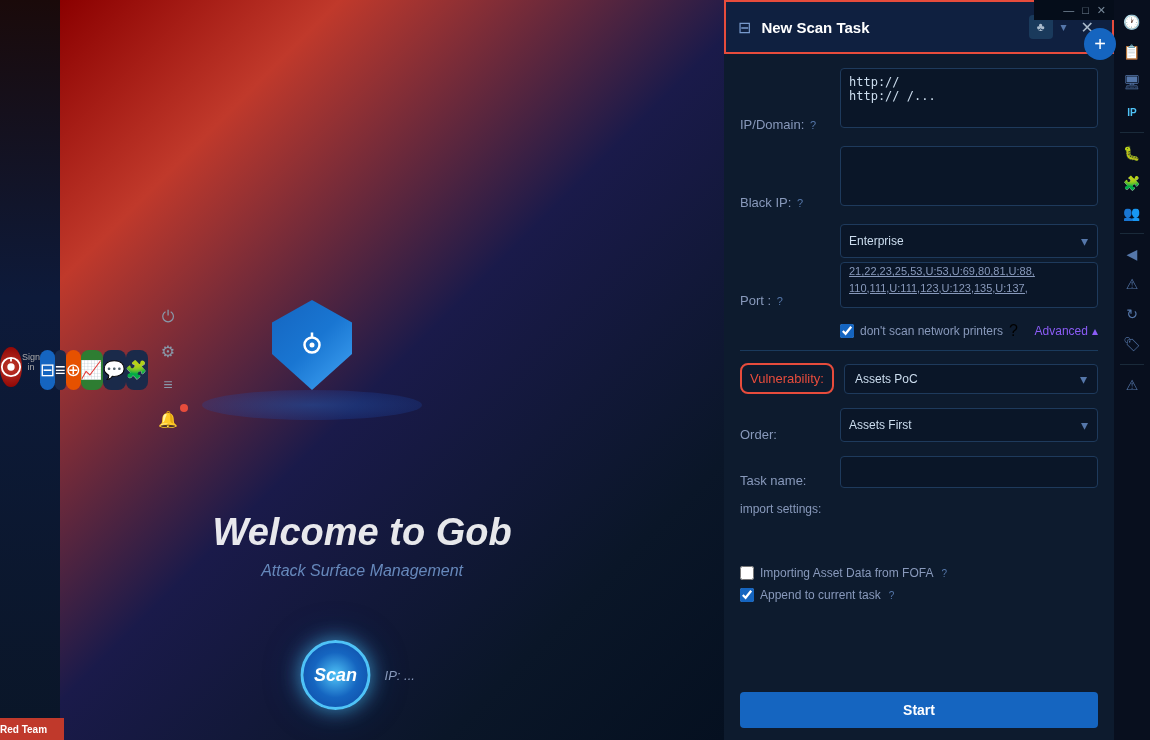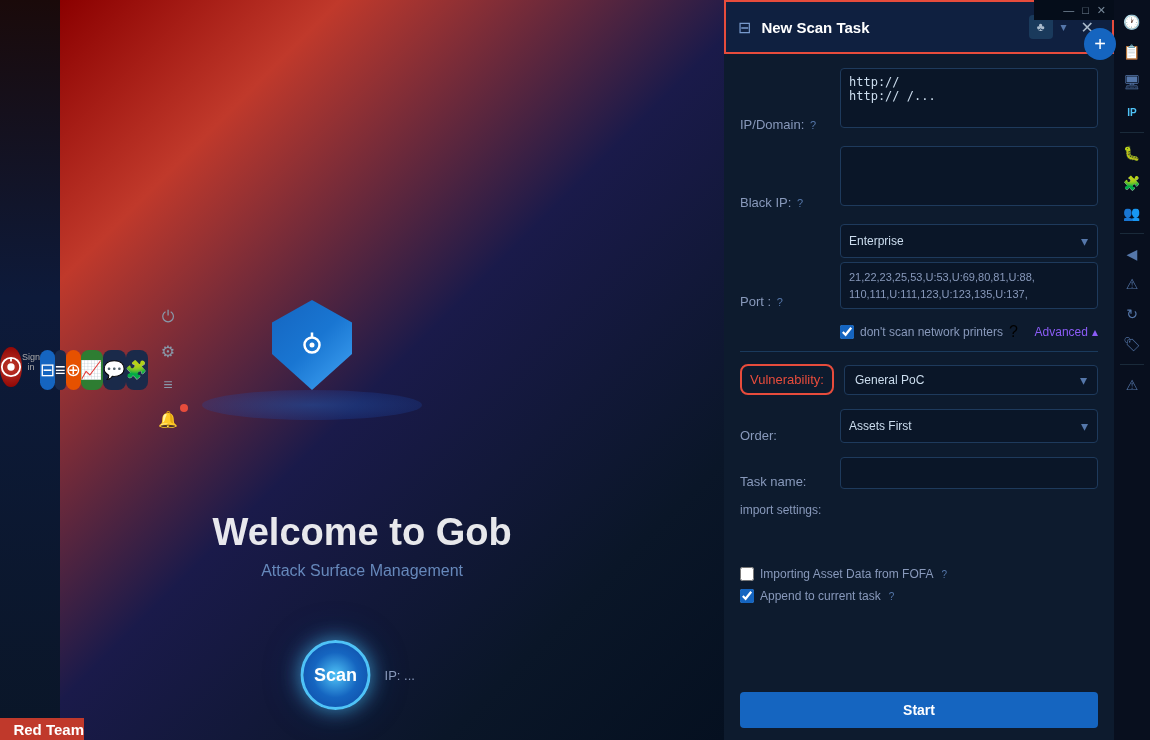--- a/index.html
+++ b/index.html
@@ -70,28 +70,28 @@
       width: 40px;
       height: 30px;
       display: flex;
       align-items: center;
       justify-content: center;
       cursor: pointer;
       color: #8899aa;
       font-size: 16px;
     }
     .red-team-badge {
-      width: 84px;
+      width: 64px;
       height: 22px;
       background: #c0392b;
       display: flex;
       align-items: center;
-      justify-content: flex-end;
+      justify-content: flex-start;
       color: white;
-      font-size: 15px;
+      font-size: 10px;
       font-weight: bold;
       position: absolute;
       bottom: 0;
       left: 0;
     }
     .notification-dot {
       position: relative;
     }
     .notification-dot::after {
       content: '';
@@ -103,20 +103,21 @@
       background: #e74c3c;
       border-radius: 50%;
     }
 
     
     .main-content {
       flex: 1;
       background: linear-gradient(135deg, #8b0000 0%, #c0392b 20%, #1a1a4a 50%, #0a1628 80%, #051020 100%);
       position: relative;
       overflow: hidden;
+      font-style: italic;
     }
 
     
     .welcome-area {
       position: absolute;
       bottom: 160px;
       left: 50%;
       transform: translateX(-60%);
       text-align: center;
     }
@@ -336,24 +337,25 @@
       pointer-events: none;
       font-size: 14px;
     }
     .port-desc {
       width: 100%;
       background: #0a1628;
       border: 1px solid #1e3a5c;
       border-radius: 4px;
       color: #8899bb;
       font-size: 11px;
-      padding: 6px 8px;
+      padding: 0 8px;
       margin-top: 4px;
       line-height: 1.5;
       min-height: 46px;
+      text-decoration: underline;
     }
     .checkbox-row {
       display: flex;
       align-items: center;
       gap: 6px;
       margin-bottom: 10px;
       padding-left: 100px;
     }
     .checkbox-row input[type=checkbox] {
       width: 14px;
@@ -680,21 +682,21 @@
 
     <div class="divider-line"></div>
 
     <div class="form-row">
       <div class="vulnerability-label">
         <span>Vulnerability:</span>
       </div>
       <div class="form-control">
         <div class="poc-select-open">
           <div class="poc-select-header">
-            <span>General PoC</span>
+            <span>Assets PoC</span>
             <span class="chevron">▾</span>
           </div>
         </div>
       </div>
     </div>
 
     <div class="form-row">
       <div class="form-label">
         <span>Order:</span>
       </div>

